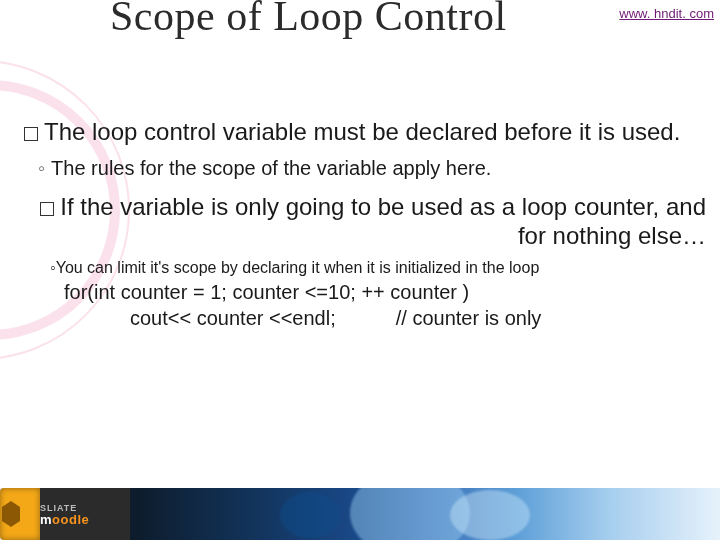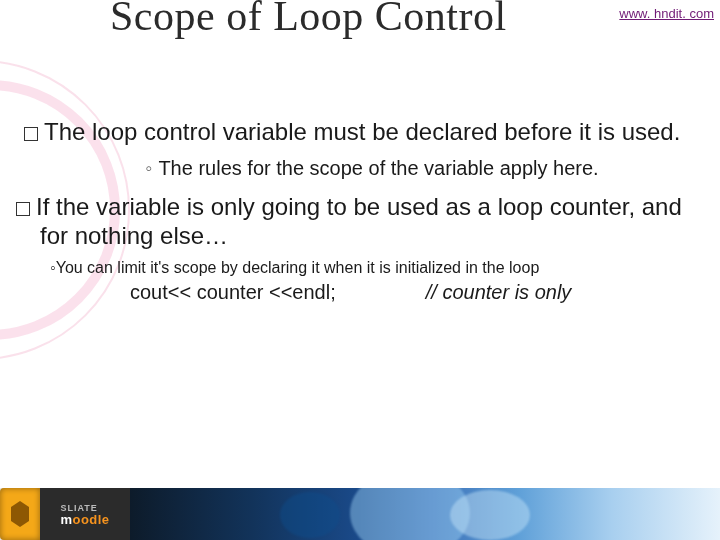--- a/index.html
+++ b/index.html
@@ -79,64 +79,64 @@
     width: 14px;
     height: 14px;
     border: 1.5px solid #333;
     margin-right: 6px;
     vertical-align: -1px;
   }
   .sub {
     font-size: 20px;
     line-height: 1.25;
     margin: 6px 0 12px 22px;
-    text-align: center;
   }
   .sub .marker {
     color: #666;
     margin-right: 6px;
   }
   .p2 {
     font-size: 24px;
     line-height: 1.18;
     margin-bottom: 8px;
     padding-left: 24px;
     text-indent: -24px;
+    text-align: right;
   }
   .sub2 {
     font-size: 16px;
     line-height: 1.28;
     margin: 4px 0 2px 34px;
   }
   .codeblock {
     font-size: 20px;
     line-height: 1.28;
     margin-left: 34px;
     font-family: Arial, sans-serif;
   }
   .codeline1 { margin-left: 14px; }
   .codeline2 { margin-left: 48px; display: flex; }
   .codeline3 { margin-left: 48px; display: flex; }
   .c2a { flex: 0 0 auto; margin-left: 32px; }
-  .c2b { margin-left: 90px; font-style: italic; }
+  .c2b { margin-left: 60px; }
   .c3b { margin-left: 300px; }
   .bottombar {
     position: absolute;
     left: 0; right: 0; bottom: 0;
     height: 52px;
     background: linear-gradient(90deg,#e7e7e7 0%,#d8d8d8 8%,#0d1b2a 18%,#12335a 35%,#1a4a8a 50%,#3b6fb6 60%,#5fa0d8 72%,#a8cfef 85%,#e6f2fb 100%);
     display: flex;
     align-items: stretch;
     z-index: 1;
   }
   .chip {
     height: 52px;
     display: flex;
     align-items: center;
-    justify-content: center;
+    justify-content: flex-start;
     color: #fff;
     font-size: 11px;
     font-weight: bold;
   }
   .chip.y { width: 40px; background:#f4a818; box-shadow: inset 0 0 6px rgba(0,0,0,.4); border-radius:4px 0 0 4px;}
   .chip.g { width: 90px; background:#2b2b2b; color:#eee; font-size:11px; letter-spacing:.5px;}
   .chip.g .m1 { color:#fff; font-weight:bold; }
   .chip.g .m2 { color:#f6931e; font-weight:bold; }
   .strip { flex:1; position:relative; overflow:hidden; }
   .blob { position:absolute; border-radius:50%; opacity:.45; filter: blur(1px); }
@@ -170,20 +170,21 @@
 
     <div class="p2">
       <span class="box"></span><span>If the variable is only going to be used as a loop counter, and for nothing else…</span>
     </div>
 
     <div class="sub2">
       <span class="marker">◦</span><span>You can limit it's scope by declaring it when it is initialized in the loop</span>
     </div>
 
     <div class="codeblock">
+      <div class="codeline1">for(int counter = 1; counter &lt;=10; ++ counter )</div>
       <div class="codeline2">
         <span class="c2a">cout&lt;&lt; counter &lt;&lt;endl;</span>
         <span class="c2b">// counter is only</span>
       </div>
     </div>
 
   </div>
 
   <div class="bottombar">
     <div class="chip y">

